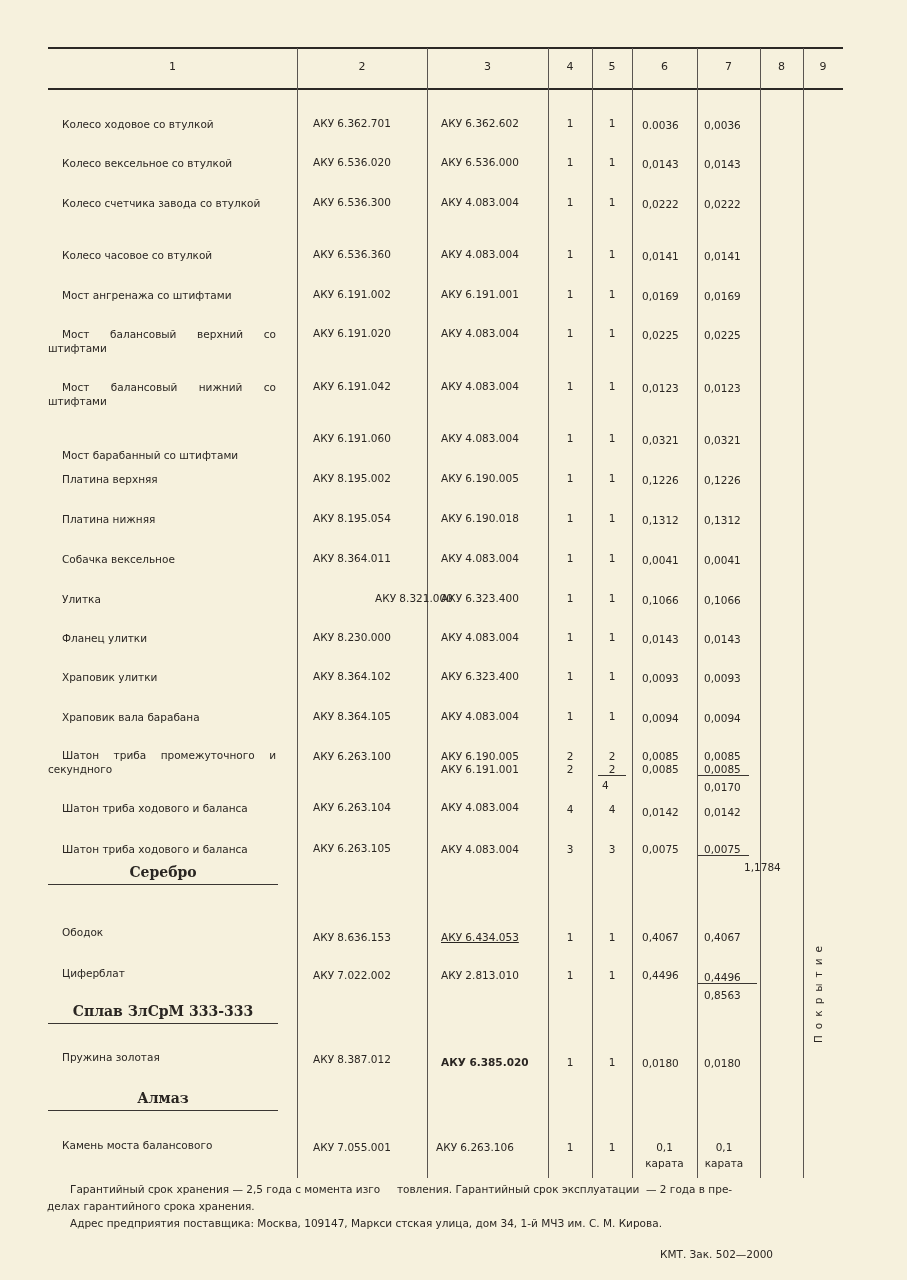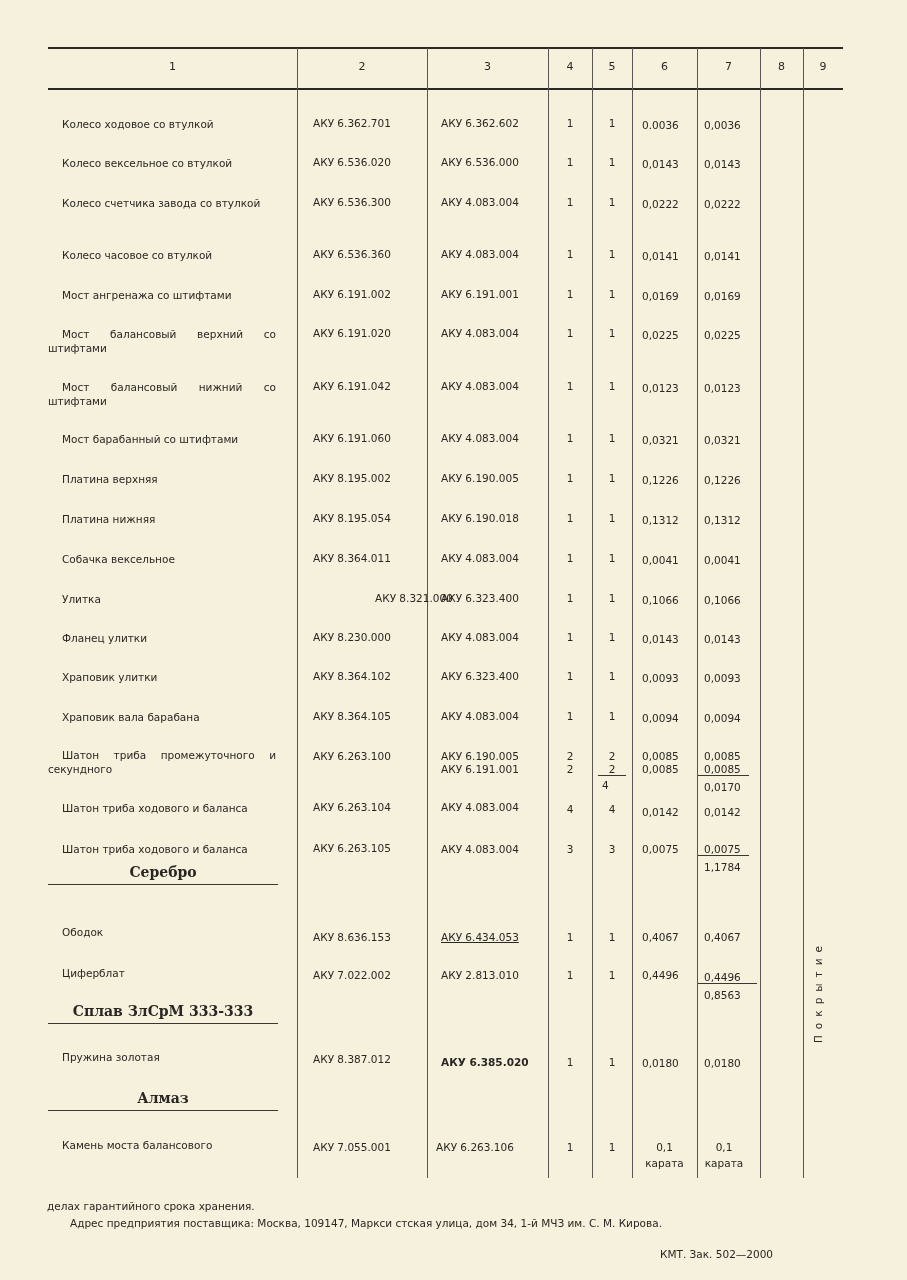--- a/index.html
+++ b/index.html
@@ -114,21 +114,21 @@
       <div>
         <div class="name" style="top:380px;">Мост балансовый нижний со штифтами</div>
         <div class="cell" style="left:313px; top:380px;">АКУ 6.191.042</div>
         <div class="cell" style="left:441px; top:380px;">АКУ 4.083.004</div>
         <div class="cell num" style="left:548px; width:44px; top:380px;">1</div>
         <div class="cell num" style="left:592px; width:40px; top:380px;">1</div>
         <div class="cell" style="left:642px; top:382px;">0,0123</div>
         <div class="cell" style="left:704px; top:382px;">0,0123</div>
       </div>
       <div>
-        <div class="name" style="top:432px;">Мост барабанный со штифтами</div>
+        <div class="name" style="top:448px;">Мост барабанный со штифтами</div>
         <div class="cell" style="left:313px; top:432px;">АКУ 6.191.060</div>
         <div class="cell" style="left:441px; top:432px;">АКУ 4.083.004</div>
         <div class="cell num" style="left:548px; width:44px; top:432px;">1</div>
         <div class="cell num" style="left:592px; width:40px; top:432px;">1</div>
         <div class="cell" style="left:642px; top:434px;">0,0321</div>
         <div class="cell" style="left:704px; top:434px;">0,0321</div>
       </div>
       <div>
         <div class="name" style="top:472px;">Платина верхняя</div>
         <div class="cell" style="left:313px; top:472px;">АКУ 8.195.002</div>
@@ -222,21 +222,21 @@
   </div>
 
   <div>
     <div class="name" style="top:842px;">Шатон триба ходового и баланса</div>
     <div class="cell" style="left:313px; top:842px;">АКУ 6.263.105</div>
     <div class="cell" style="left:441px; top:843px;">АКУ 4.083.004</div>
     <div class="cell num" style="left:548px; width:44px; top:843px;">3</div>
     <div class="cell num" style="left:592px; width:40px; top:843px;">3</div>
     <div class="cell" style="left:642px; top:843px;">0,0075</div>
     <div class="cell underline" style="left:698px; top:843px; padding:0 8px 0 6px;">0,0075</div>
-    <div class="cell" style="left:704px; top:861px;">1,1784</div>
+    <div class="cell" style="left:744px; top:861px;">1,1784</div>
   </div>
 
   <div class="section" style="top:864px;">Серебро</div>
 
   <div>
     <div class="name" style="top:925px;">Ободок</div>
     <div class="cell" style="left:313px; top:931px;">АКУ 8.636.153</div>
     <div class="cell" style="left:441px; top:931px;text-decoration:underline;">АКУ 6.434.053</div>
     <div class="cell num" style="left:548px; width:44px; top:931px;">1</div>
     <div class="cell num" style="left:592px; width:40px; top:931px;">1</div>
@@ -275,16 +275,17 @@
     <div class="cell" style="left:313px; top:1141px;">АКУ 7.055.001</div>
     <div class="cell" style="left:436px; top:1141px;">АКУ 6.263.106</div>
     <div class="cell num" style="left:548px; width:44px; top:1141px;">1</div>
     <div class="cell num" style="left:592px; width:40px; top:1141px;">1</div>
     <div class="cell num" style="left:632px; width:65px; top:1141px;">0,1</div>
     <div class="cell num" style="left:632px; width:65px; top:1157px;">карата</div>
     <div class="cell num" style="left:697px; width:54px; top:1141px;">0,1</div>
     <div class="cell num" style="left:697px; width:54px; top:1157px;">карата</div>
   </div>
 
+  <div class="footer" style="left:70px; top:1180px; white-space:pre;">Гарантийный срок хранения — 2,5 года с момента изго     товления. Гарантийный срок эксплуатации  — 2 года в пре-</div>
   <div class="footer" style="left:47px; top:1197px;">делах гарантийного срока хранения.</div>
   <div class="footer" style="left:70px; top:1214px;">Адрес предприятия поставщика: Москва, 109147, Маркси стская улица, дом 34, 1-й МЧЗ им. С. М. Кирова.</div>
   <div class="footer" style="left:660px; top:1245px;">КМТ. Зак. 502—2000</div>
 </div>
 
 </body></html>

